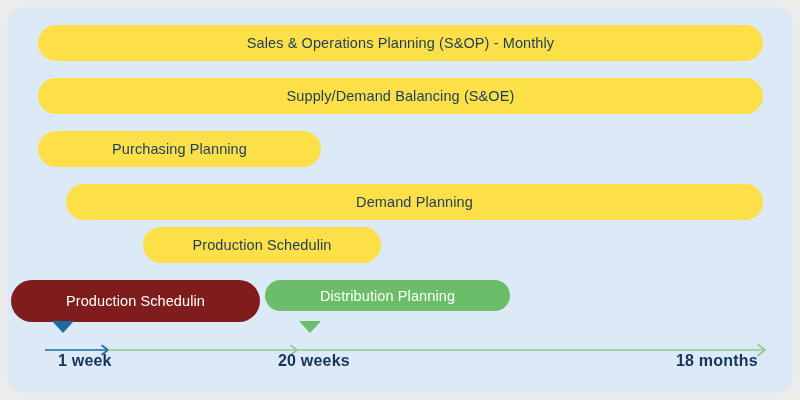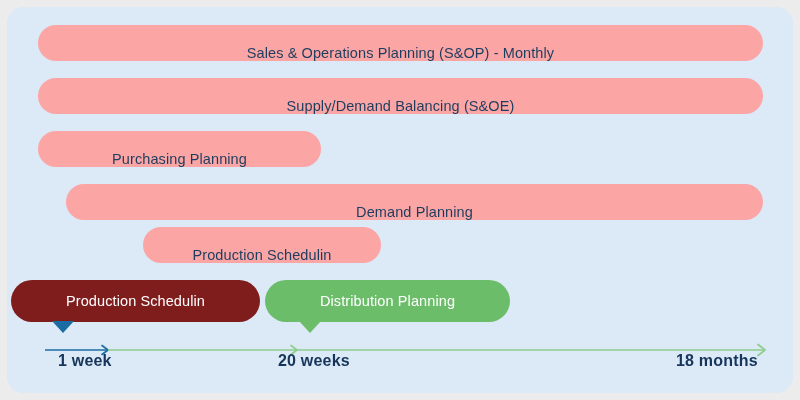--- a/index.html
+++ b/index.html
@@ -41,36 +41,35 @@
     display: flex;
     align-items: center;
     justify-content: center;
     box-sizing: border-box;
     font-size: 14.5px;
     letter-spacing: 0.1px;
     white-space: nowrap;
   }
 
   .bar.white {
-    background: #fca5a5;
+    background: #fde047;
     color: #1c3d5f;
-    align-items: flex-end;
   }
 
   .bar.blue {
     background: #7f1d1d;
     color: #ffffff;
     height: 42px;
     border-radius: 21px;
   }
 
   .bar.green {
     background: #6cbd6a;
     color: #ffffff;
-    height: 42px;
+    height: 31px;
     border-radius: 21px;
   }
 
   
   .tail {
     position: absolute;
     width: 0;
     height: 0;
     border-left: 11px solid transparent;
     border-right: 11px solid transparent;

